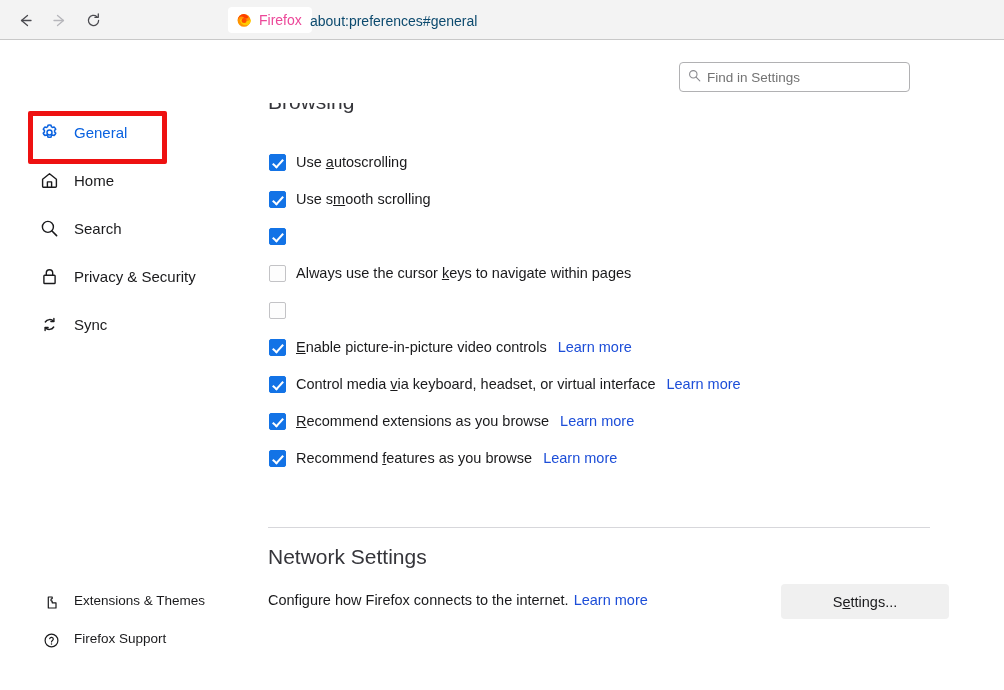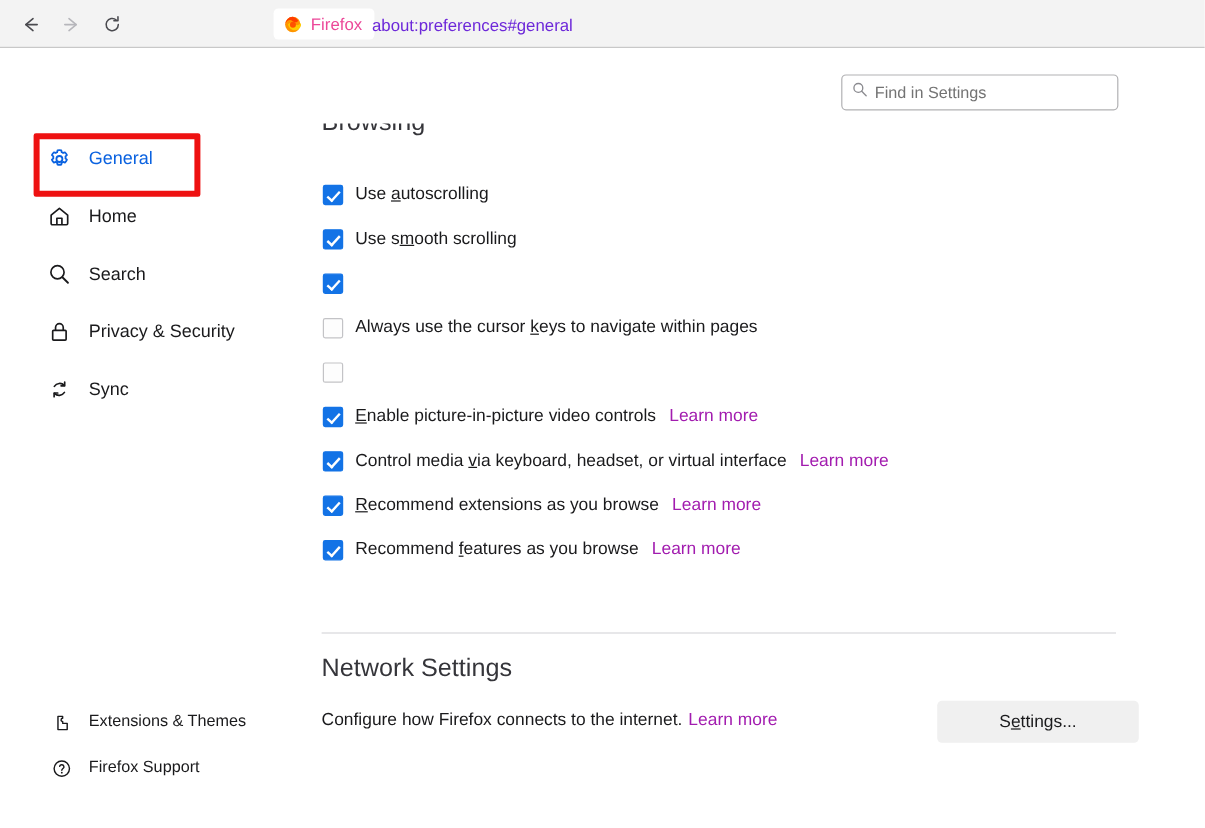--- a/index.html
+++ b/index.html
@@ -61,37 +61,37 @@
   }
   .tab-title {
     font-size: 14px;
     color: #ec4899;
     white-space: nowrap;
   }
   .url-text {
     position: absolute;
     left: 310px; top: 13px;
     font-size: 14px;
-    color: #6d28d9;
+    color: #0c4a6e;
     white-space: nowrap;
   }
 
   
   .page {
     position: absolute;
     left: 0; top: 41px;
     width: 1004px;
     height: 649px;
     background: #ffffff;
   }
 
   
   .find-box {
     position: absolute;
-    left: 701px; top: 21px;
+    left: 679px; top: 21px;
     width: 231px;
     height: 30px;
     border: 1px solid #b1b1b3;
     border-radius: 4px;
     background: #ffffff;
     box-sizing: border-box;
     display: flex;
     align-items: center;
     padding: 0 8px;
   }
@@ -230,21 +230,21 @@
     background: #fdfdfd;
     border: 1px solid #c3c3c6;
   }
   .opt-label {
     font-size: 14.5px;
     color: #1a1a1c;
   }
   .opt-label u { text-decoration: underline; }
   .learn {
     font-size: 14.5px;
-    color: #a21caf;
+    color: #1d4ed8;
     margin-left: 11px;
     cursor: pointer;
   }
 
   .divider {
     position: absolute;
     left: 18px; top: 486px;
     width: 662px;
     height: 1px;
     background: #d7d7db;

